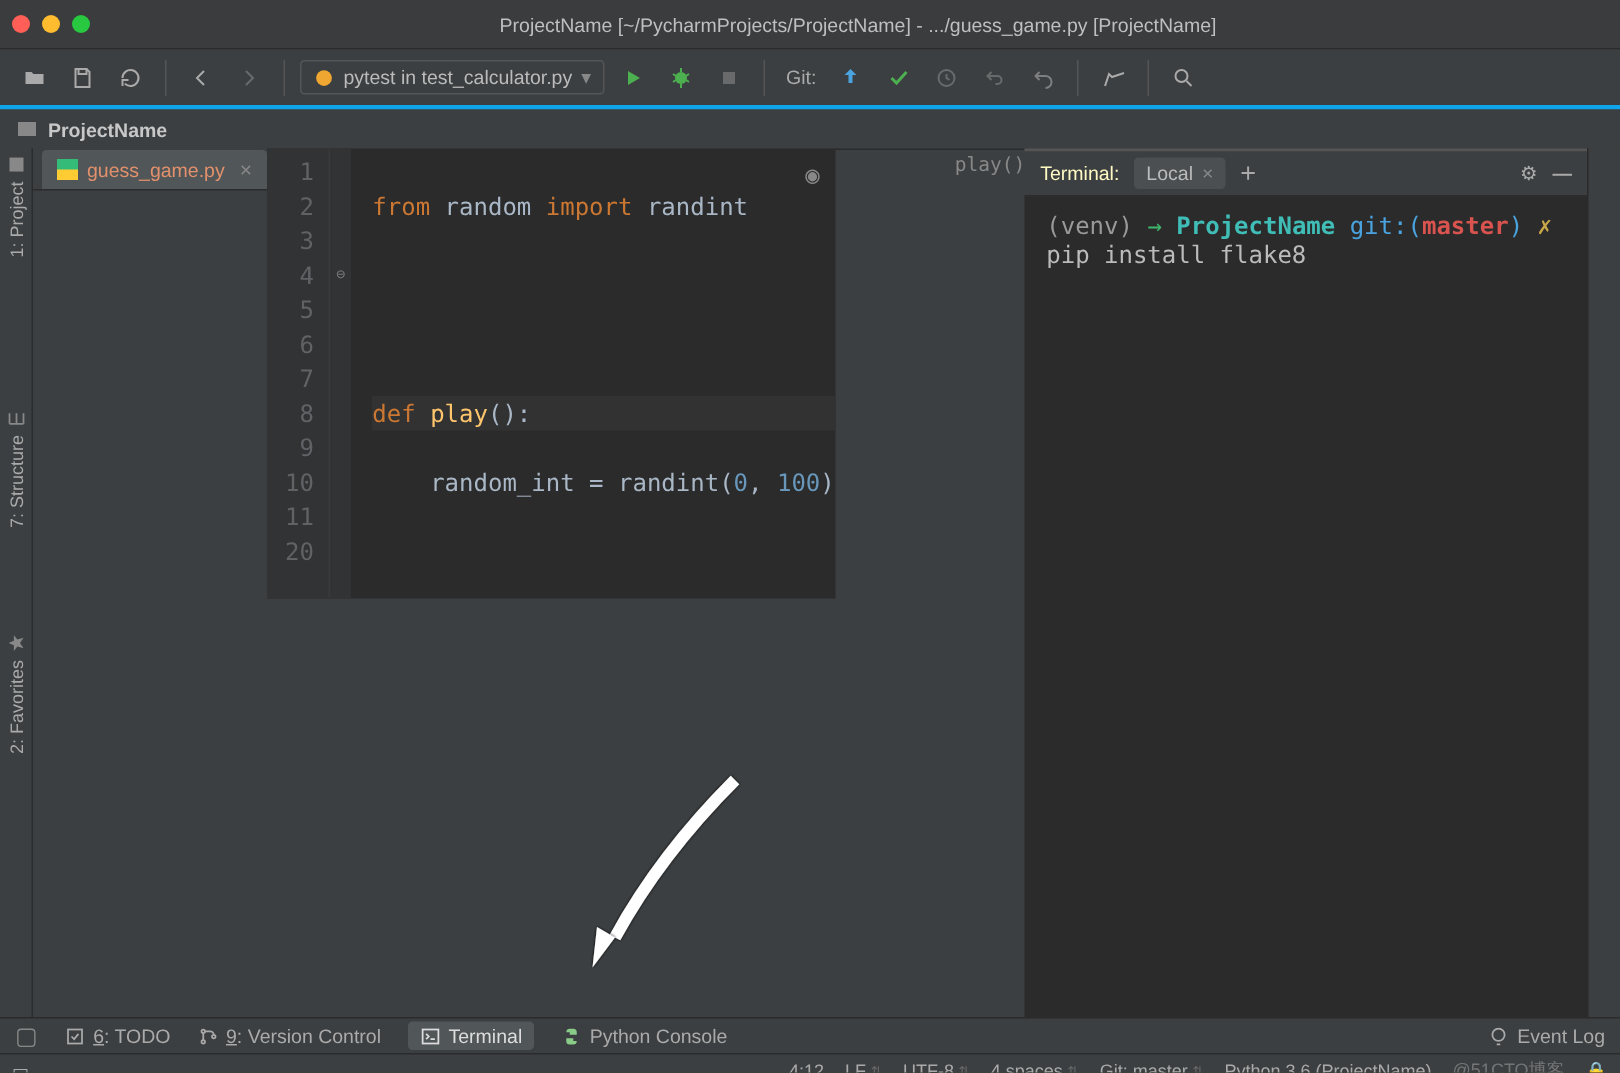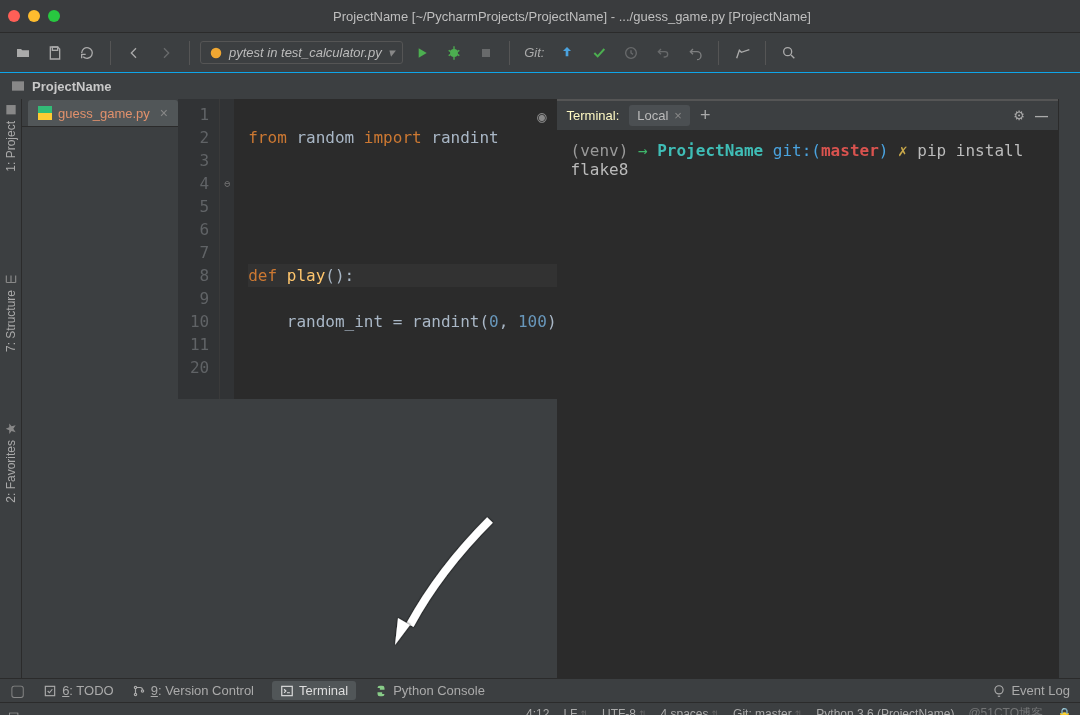--- a/index.html
+++ b/index.html
@@ -22,22 +22,22 @@
   }
   .traffic { display:flex; gap:8px; align-items:center; margin-right: 12px;}
   .dot { width:12px;height:12px;border-radius:50%; }
   .dot.red{background:#ff5f57;} .dot.yellow{background:#febc2e;} .dot.green{background:#28c840;}
   .title-text { flex:1; text-align:center; color:#bfbfbf; font-size:13px; }
 
   
   .toolbar {
     height: 40px;
     background: #3c3f41;
-    border-bottom: 1px solid #0ea5e9;
-    display:flex; align-items:center; padding:0 10px; gap:6px;font-style:italic;
+    border-bottom: 3px solid #0ea5e9;
+    display:flex; align-items:center; padding:0 10px; gap:6px;
   }
   .tb-sep { width:1px; height:24px; background:#555; margin:0 4px;}
   .tb-btn { width:26px;height:26px; display:flex;align-items:center;justify-content:center; color:#aaa; border-radius:3px;}
   .tb-btn svg{width:16px;height:16px;}
   .run-config { display:flex;align-items:center; gap:6px; border:1px solid #555; border-radius:3px; padding:3px 8px; color:#bbb;}
   .run-config svg{width:14px;height:14px;}
   .git-label{color:#aaa;margin:0 4px;}
 
   
   .breadcrumb { height:26px; background:#3c3f41; display:flex;align-items:center; padding:0 10px; gap:6px; color:#c8c8c8; font-weight:bold;}
@@ -289,20 +289,23 @@
 <div></div>
 
 
 
 
 
 
       </div>
       <div class="inspect">◉</div>
     </div>
+    <div class="crumb-fn">
+        <span>play()</span>
+      </div>
 
     <div class="toolwin">
       <div class="tw-header">
         <span class="title">Terminal:</span>
         <div class="tw-tab">
           <span>Local</span>
             <span class="close">×</span>
         </div>
         <span class="plus">+</span>
         <span class="spacer"></span>

